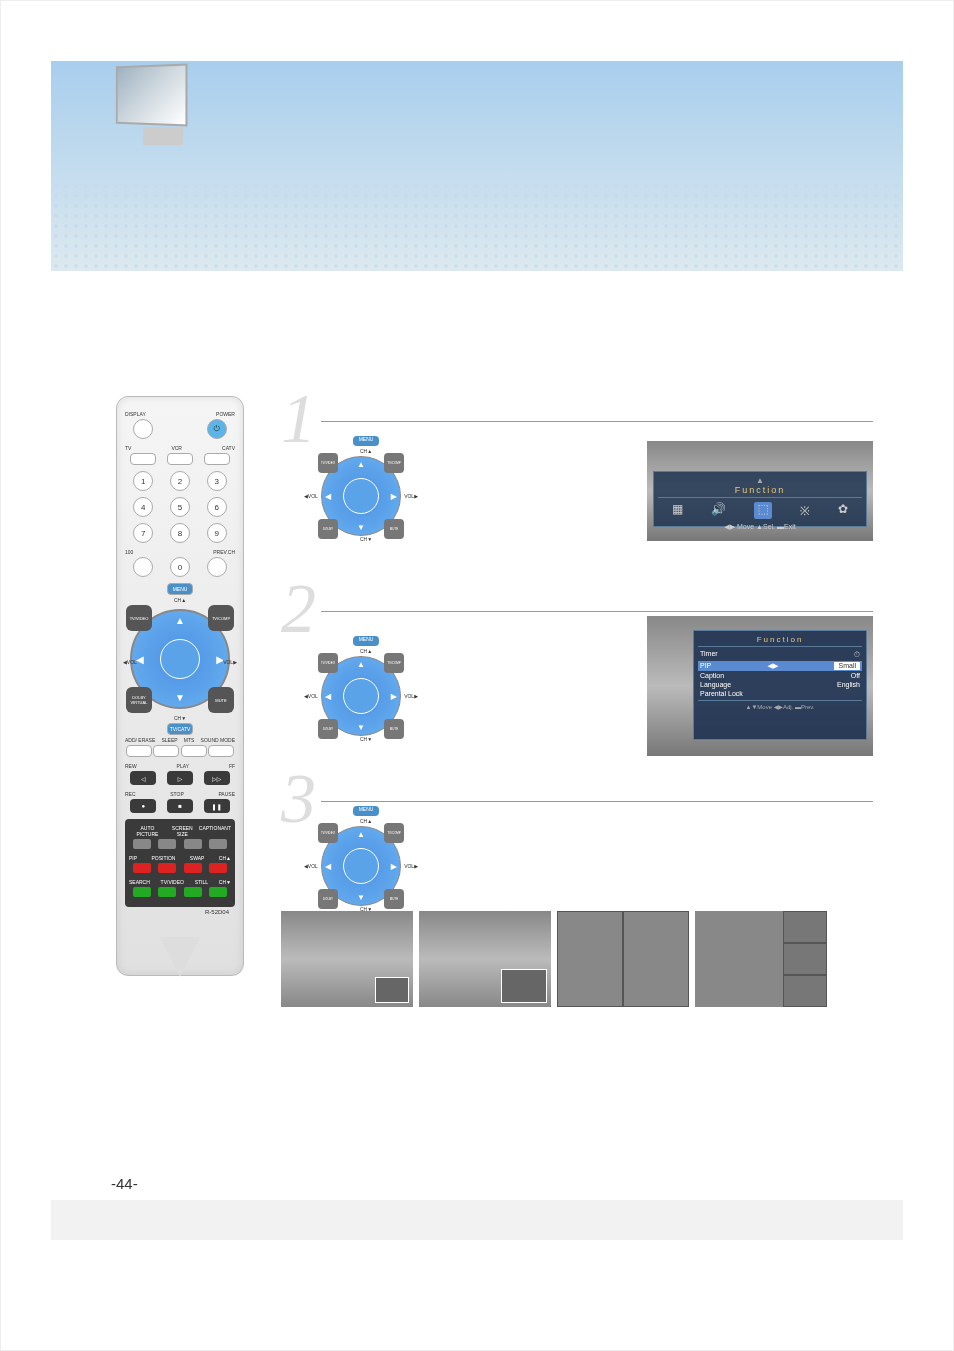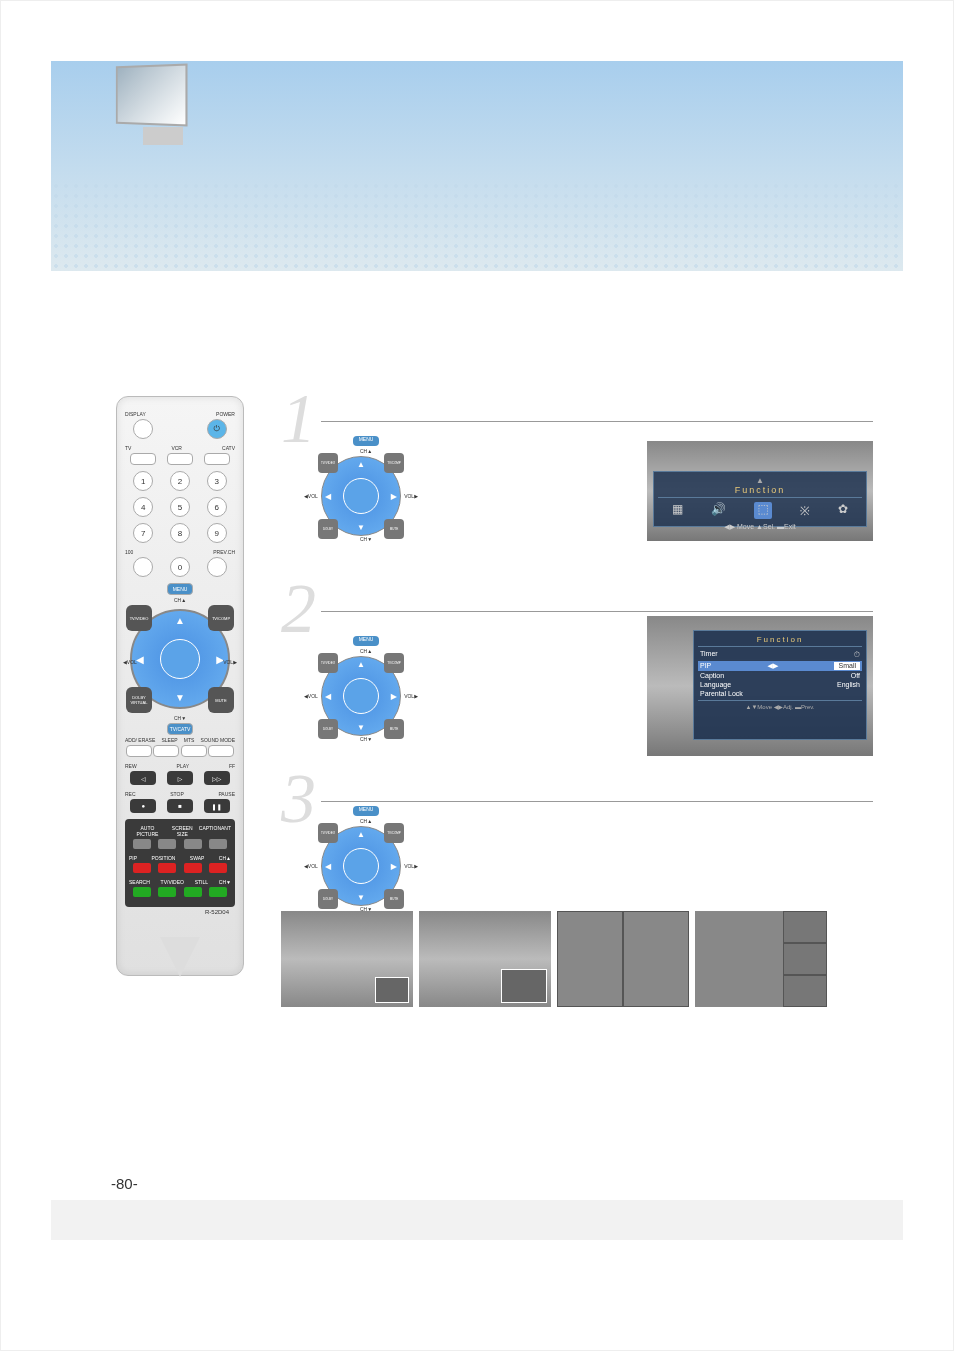--- a/index.html
+++ b/index.html
@@ -378,15 +378,15 @@
                 <div class="q"></div>
                 <div class="q"></div>
                 <div class="q"></div>
               </div>
             </div>
           </div>
       </div>
     </div>
   </div>
 
-  <div class="pg">-80-</div>
+  <div class="pg">-44-</div>
   <div class="ftbar"></div>
 </div>
 
 </body></html>

